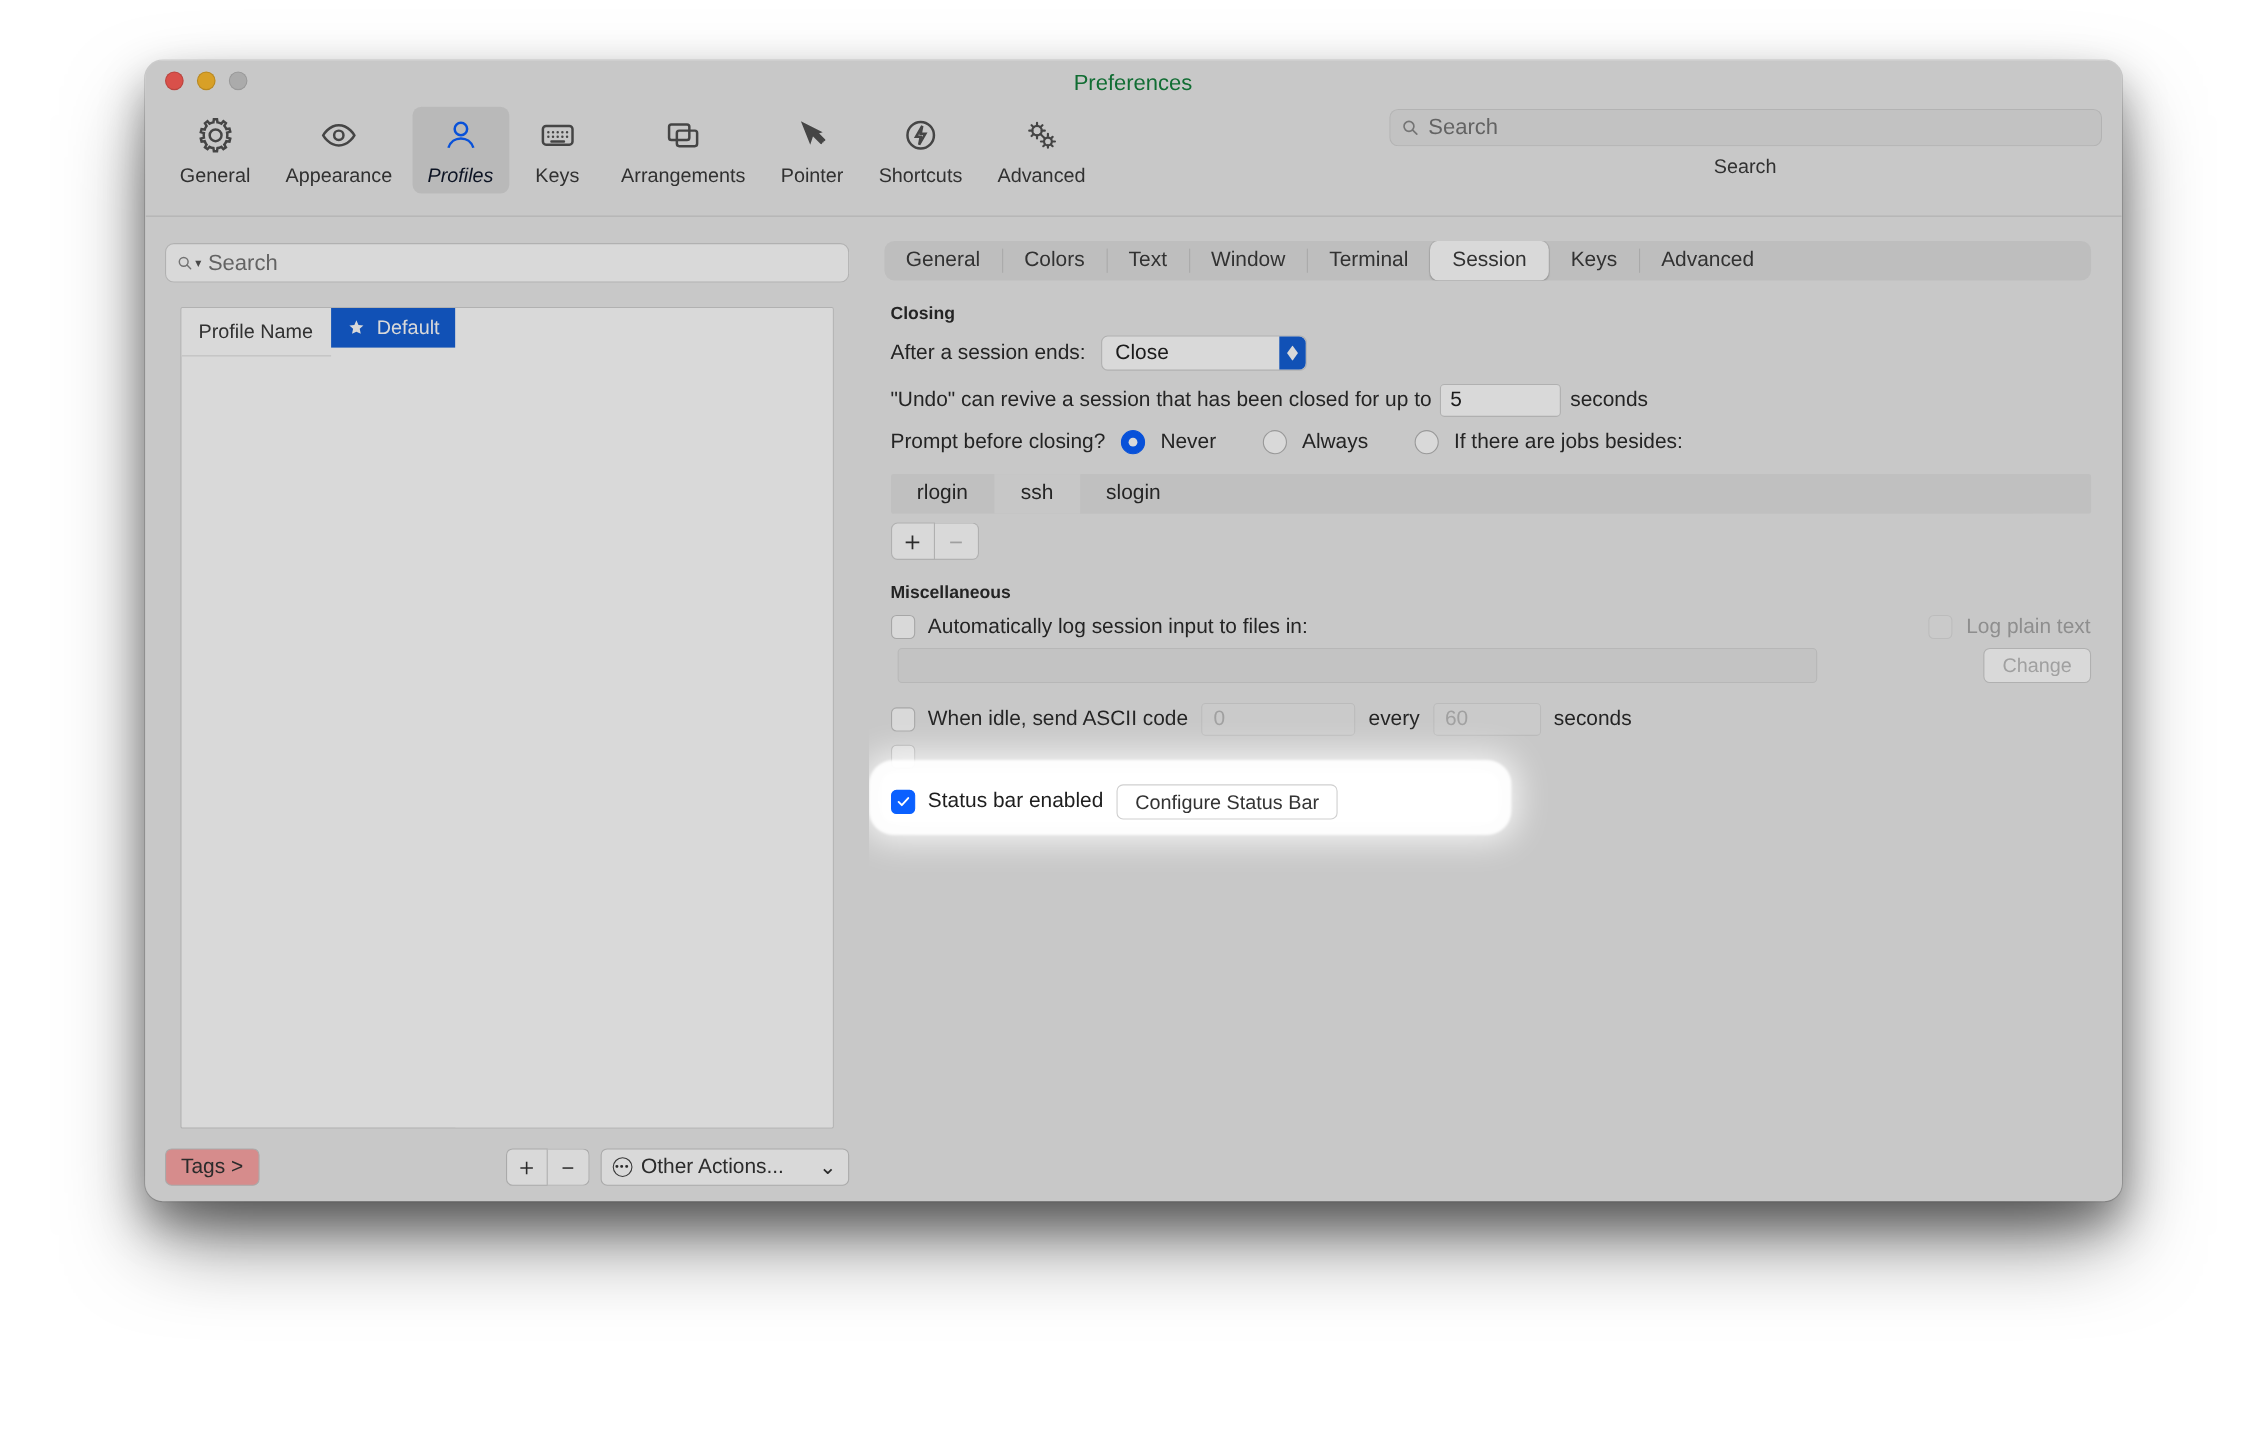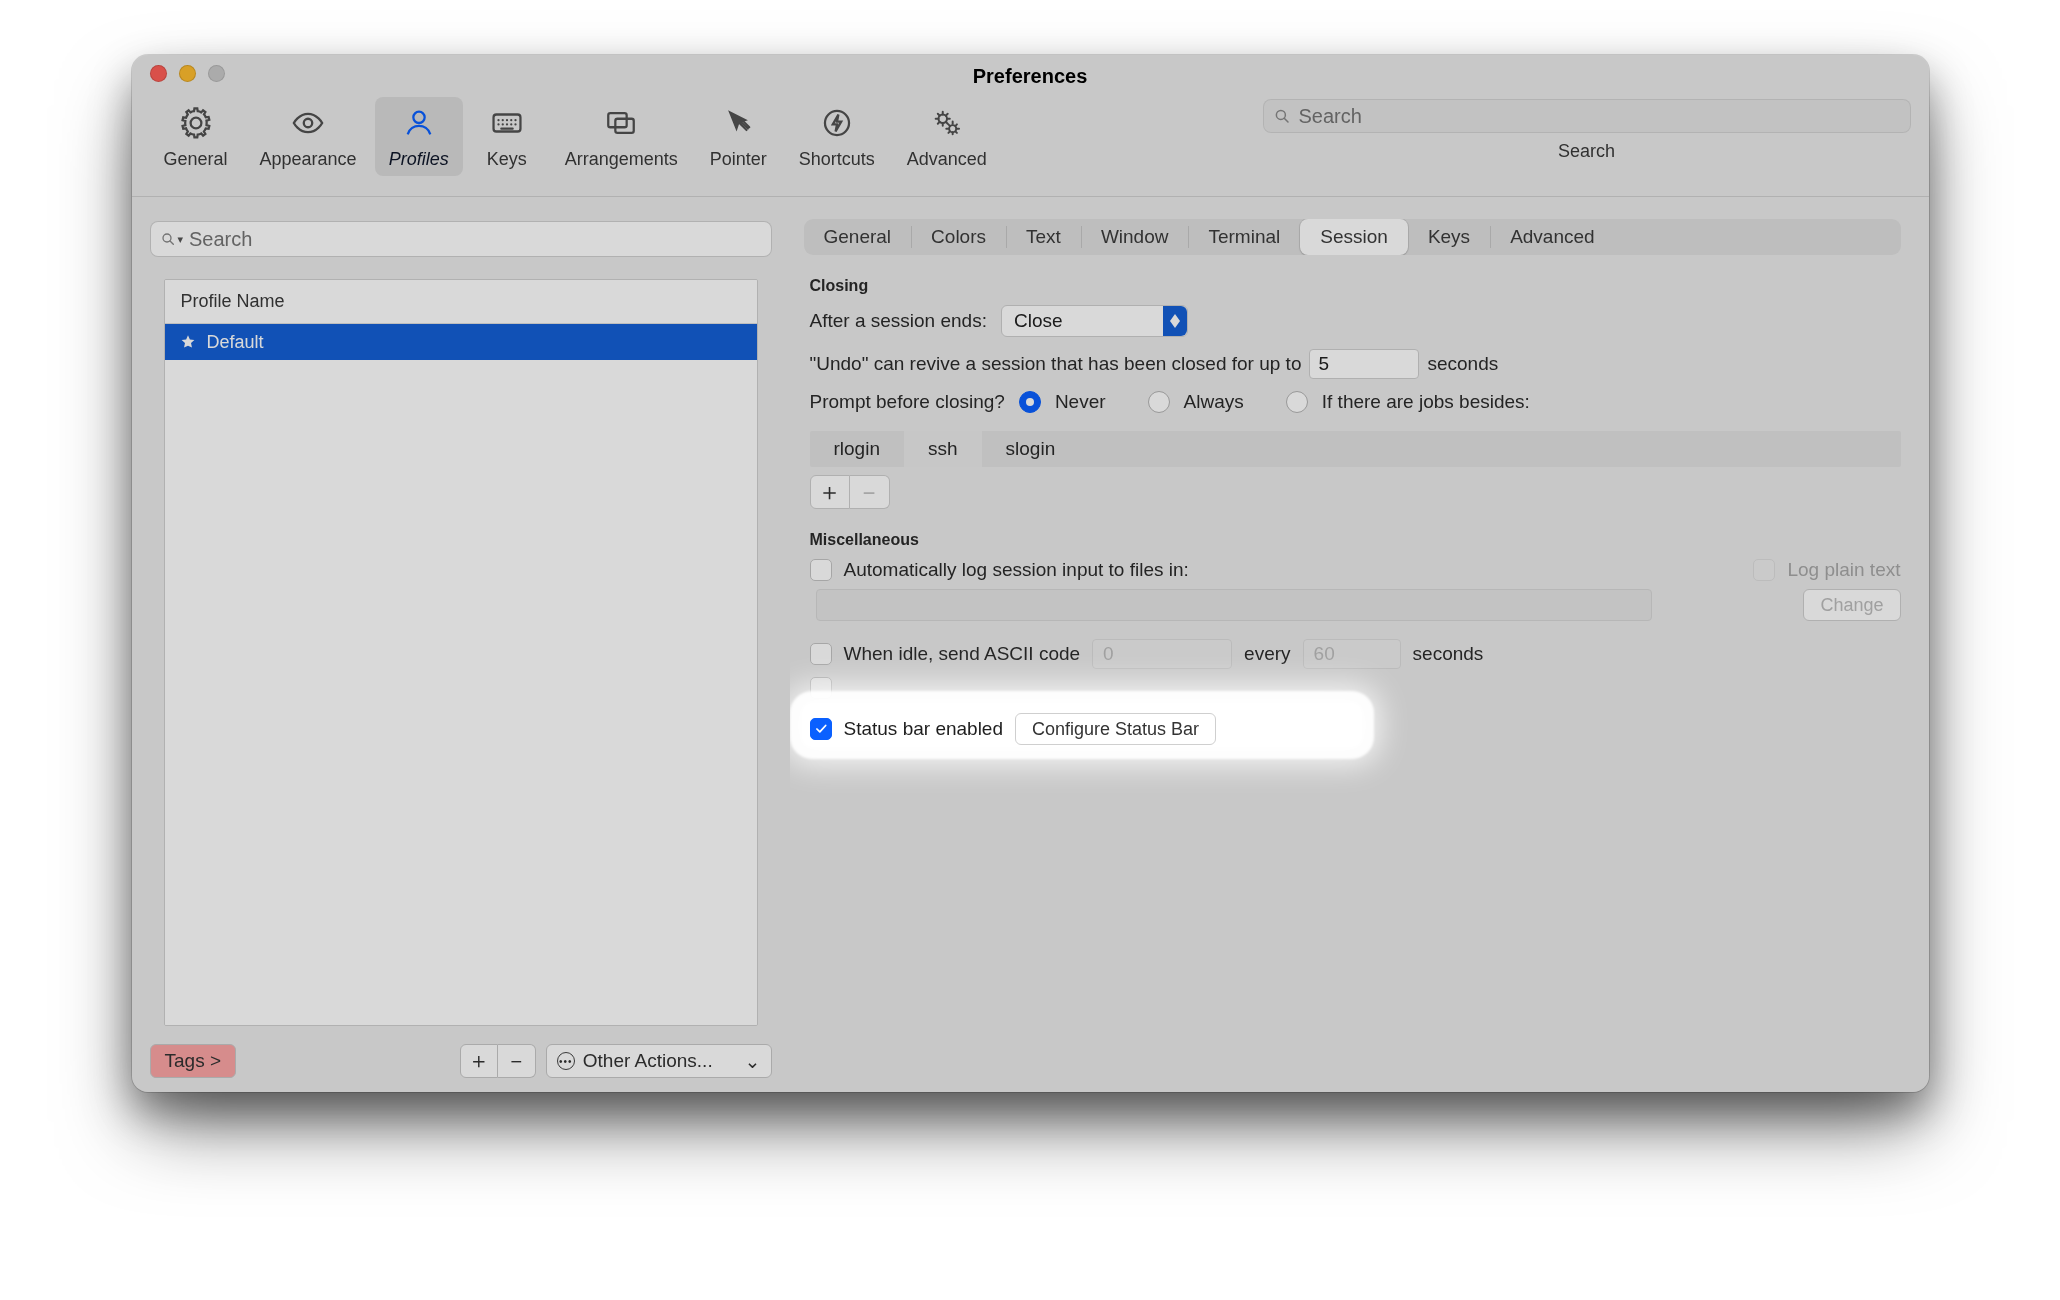--- a/index.html
+++ b/index.html
@@ -44,21 +44,21 @@
   .traffic {
     position: absolute; left: 18px; top: 10px;
     display: flex; gap: 12px;
   }
   .traffic .dot { width: 17px; height: 17px; border-radius: 50%; }
   .dot.red { background: #ff5f57; box-shadow: inset 0 0 0 1px rgba(0,0,0,.15);}
   .dot.yellow { background: #febc2e; box-shadow: inset 0 0 0 1px rgba(0,0,0,.15);}
   .dot.green { background: #c9c9c9; box-shadow: inset 0 0 0 1px rgba(0,0,0,.1);}
   .title {
     width: 100%; text-align: center;
-    font-size: 20px; font-weight: 700; color: #000000;
+    font-size: 20px; font-weight: 400; color: #15803d;
     padding-top: 7px;
   }
 
   
   .toolbar {
     display: flex; align-items: flex-start;
     padding: 6px 18px 0 18px;
     height: 106px;
     border-bottom: 1px solid #d0d0d0;
     gap: 4px;
@@ -121,21 +121,21 @@
   }
   .profilesearch svg { width:16px; height:16px; }
   .profilesearch .chev { font-size:11px; margin:0 6px 0 2px; color:#555;}
   .profilesearch input {
     flex:1; border:none; outline:none; font-size:20px; color:#6a6a6a;
     background: transparent;
   }
 
   .profiletable {
     flex:1; background:#fff; border:1px solid #d0d0d0; border-radius:2px;
-    margin: 0 14px; display:flex; flex-direction:column; overflow:hidden;
+    margin: 0 14px; display:flex; flex-direction:row; overflow:hidden;
   }
   .pth {
     height: 44px; display:flex; align-items:center; padding:0 16px;
     font-size:18px; color:#3a3a3a; border-bottom:1px solid #e0e0e0;
     background:#fff;
   }
   .ptrow {
     height: 36px; display:flex; align-items:center; gap:10px; padding:0 14px;
     background:#1560d6; color:#fff; font-size:18px;
   }

